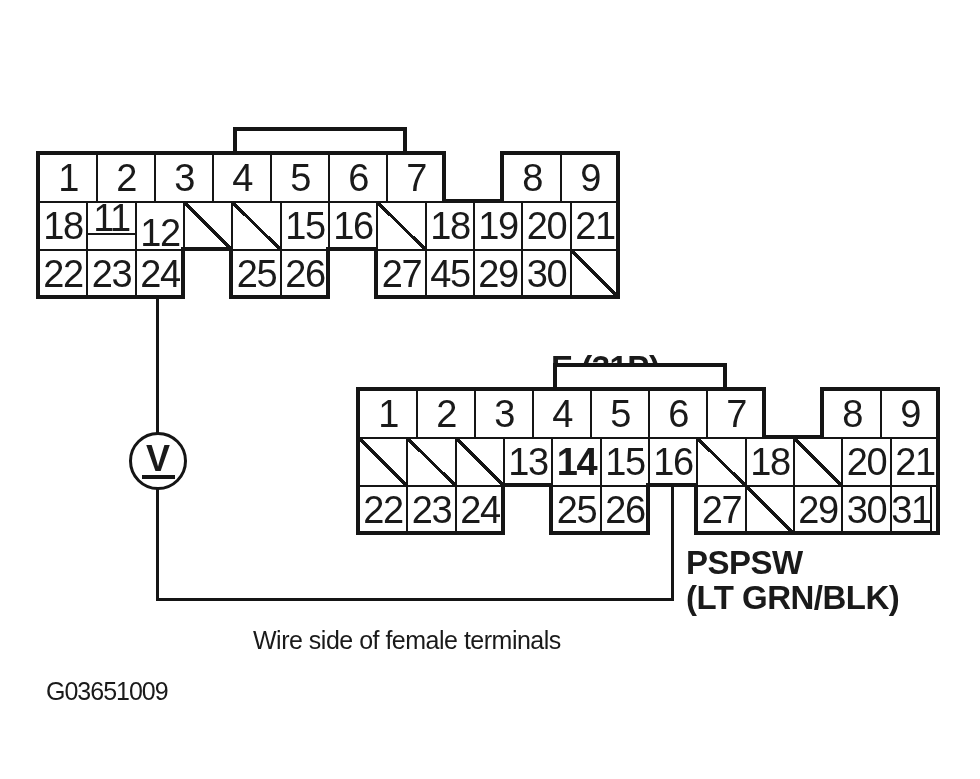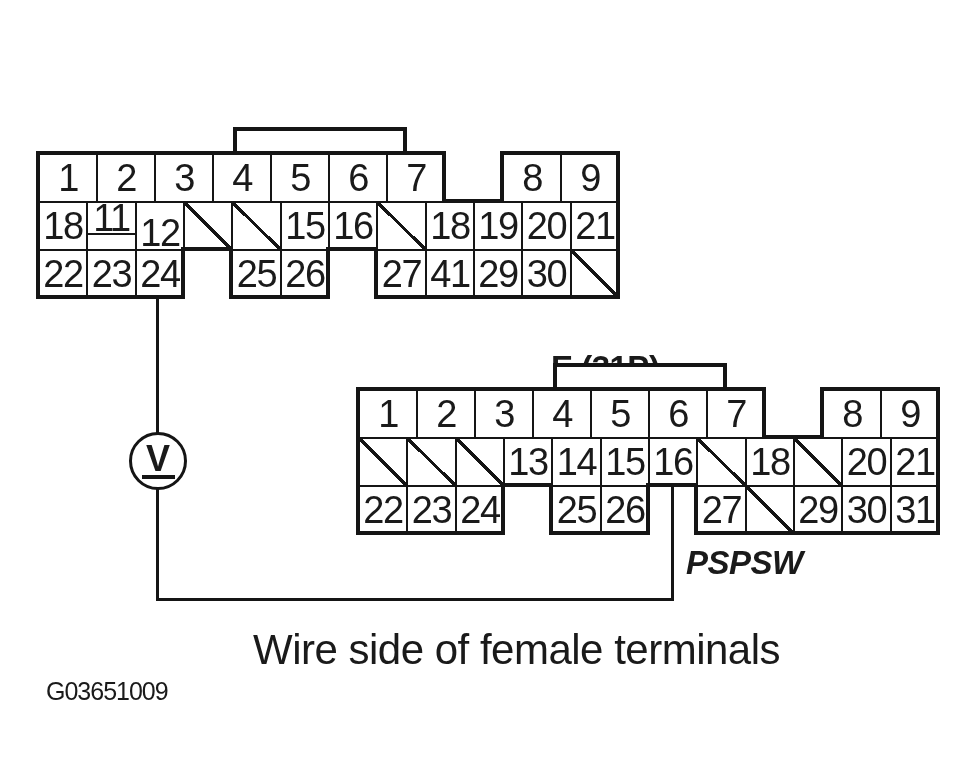--- a/index.html
+++ b/index.html
@@ -13,21 +13,21 @@
 
   .abs { position:absolute; }
 
   
   .title {
     left:0; top:66; width:980px; top:66px; text-align:center;
     font-size:33px; font-weight:700; letter-spacing:-0.5px; white-space:nowrap;
   }
   .conn-label { font-size:33px; font-weight:700; letter-spacing:-0.5px; white-space:nowrap; }
   .wire-label { font-size:33px; font-weight:700; letter-spacing:-0.5px; white-space:nowrap; line-height:35px; }
-  .caption   { font-size:42px; font-weight:400; letter-spacing:-0.5px; white-space:nowrap; }
+  .caption   { font-size:25px; font-weight:400; letter-spacing:-0.5px; white-space:nowrap; }
   .figure-id { font-size:25px; font-weight:400; letter-spacing:-1px; white-space:nowrap; }
 
   
   .connector { position:absolute; width:582px; height:146px; }
   #connector-a { left:38px;  top:153px; }
   #connector-e { left:358px; top:389px; }
 
   .cell {
     position:absolute; z-index:1;
     border:2px solid #151515; background:#fff;
@@ -92,21 +92,21 @@
       <div class="cell" style="left: 387px; top: 48px; width: 50px; height: 50px;">18</div>
       <div class="cell" style="left: 435px; top: 48px; width: 50px; height: 50px;">19</div>
       <div class="cell" style="left: 483px; top: 48px; width: 51px; height: 50px;">20</div>
       <div class="cell" style="left: 532px; top: 48px; width: 50px; height: 50px;">21</div>
       <div class="cell" style="left: 0px; top: 96px; width: 50px; height: 50px;">22</div>
       <div class="cell" style="left: 48px; top: 96px; width: 51px; height: 50px;">23</div>
       <div class="cell" style="left: 97px; top: 96px; width: 50px; height: 50px;">24</div>
       <div class="cell" style="left: 193px; top: 96px; width: 51px; height: 50px;">25</div>
       <div class="cell" style="left: 242px; top: 96px; width: 50px; height: 50px;">26</div>
       <div class="cell" style="left: 338px; top: 96px; width: 51px; height: 50px;">27</div>
-      <div class="cell" style="left: 387px; top: 96px; width: 50px; height: 50px;">41</div>
+      <div class="cell" style="left: 387px; top: 96px; width: 50px; height: 50px;">45</div>
       <div class="cell" style="left: 435px; top: 96px; width: 50px; height: 50px;">29</div>
       <div class="cell" style="left: 483px; top: 96px; width: 51px; height: 50px;">30</div>
       <div class="cell diag" style="left: 532px; top: 96px; width: 50px; height: 50px;"></div>
     </div>
 
   <div class="abs conn-label" style="left:551px;top:322px;margin-top:27px;">E (31P)</div>
   <div class="connector" id="connector-e">
     <div class="bracket"></div>
     <svg class="outline-svg" width="588" height="152" viewBox="-3 -3 588 152">
       <path d="M0,0 H406 V48 H464 V0 H580 V144 H338 V96 H290 V144 H193 V96 H145 V144 H0 Z" fill="none" stroke="#151515" stroke-width="4"></path>
@@ -117,49 +117,50 @@
       <div class="cell" style="left: 174px; top: 0px; width: 60px; height: 50px;">4</div>
       <div class="cell" style="left: 232px; top: 0px; width: 60px; height: 50px;">5</div>
       <div class="cell" style="left: 290px; top: 0px; width: 60px; height: 50px;">6</div>
       <div class="cell" style="left: 348px; top: 0px; width: 60px; height: 50px;">7</div>
       <div class="cell" style="left: 464px; top: 0px; width: 60px; height: 50px;">8</div>
       <div class="cell" style="left: 522px; top: 0px; width: 60px; height: 50px;">9</div>
       <div class="cell diag" style="left: 0px; top: 48px; width: 50px; height: 50px;"></div>
       <div class="cell diag" style="left: 48px; top: 48px; width: 51px; height: 50px;"></div>
       <div class="cell diag" style="left: 97px; top: 48px; width: 50px; height: 50px;"></div>
       <div class="cell" style="left: 145px; top: 48px; width: 50px; height: 50px;">13</div>
-      <div class="cell" style="left: 193px; top: 48px; width: 51px; height: 50px;">14</div>
+      <div class="cell" style="left: 193px; top: 48px; width: 51px; height: 50px; font-weight: bold;">14</div>
       <div class="cell" style="left: 242px; top: 48px; width: 50px; height: 50px;">15</div>
       <div class="cell" style="left: 290px; top: 48px; width: 50px; height: 50px;">16</div>
       <div class="cell diag" style="left: 338px; top: 48px; width: 51px; height: 50px;"></div>
       <div class="cell" style="left: 387px; top: 48px; width: 50px; height: 50px;">18</div>
       <div class="cell diag" style="left: 435px; top: 48px; width: 50px; height: 50px;"></div>
       <div class="cell" style="left: 483px; top: 48px; width: 51px; height: 50px;">20</div>
       <div class="cell" style="left: 532px; top: 48px; width: 50px; height: 50px;">21</div>
       <div class="cell" style="left: 0px; top: 96px; width: 50px; height: 50px;">22</div>
       <div class="cell" style="left: 48px; top: 96px; width: 51px; height: 50px;">23</div>
       <div class="cell" style="left: 97px; top: 96px; width: 50px; height: 50px;">24</div>
       <div class="cell" style="left: 193px; top: 96px; width: 51px; height: 50px;">25</div>
       <div class="cell" style="left: 242px; top: 96px; width: 50px; height: 50px;">26</div>
       <div class="cell" style="left: 338px; top: 96px; width: 51px; height: 50px;">27</div>
       <div class="cell diag" style="left: 387px; top: 96px; width: 50px; height: 50px;"></div>
       <div class="cell" style="left: 435px; top: 96px; width: 50px; height: 50px;">29</div>
       <div class="cell" style="left: 483px; top: 96px; width: 51px; height: 50px;">30</div>
-      <div class="cell" style="left: 532px; top: 96px; width: 50px; height: 50px;">31</div>
+      <div class="cell" style="left: 532px; top: 96px; width: 42px; height: 50px;">31</div>
     </div>
 
   <div class="wire" id="wire-lg1"></div>
   <div class="wire" id="wire-horiz"></div>
   <div class="wire" id="wire-pspsw"></div>
 
   <div class="meter">
     <span class="v">V</span>
     <span class="bar"></span>
   </div>
 
-  <div class="abs wire-label" style="left:686px;top:545px;font-style:italic;">
+  <div class="abs wire-label" style="left:686px;top:545px;">
     <div>PSPSW</div>
+    <div>(LT GRN/BLK)</div>
   </div>
 
   <div class="abs caption" style="left:253px;top:626px;">Wire side of female terminals</div>
   <div class="abs figure-id" style="left:46px;top:677px;">G03651009</div>
 
 </div>
 
 </body></html>

